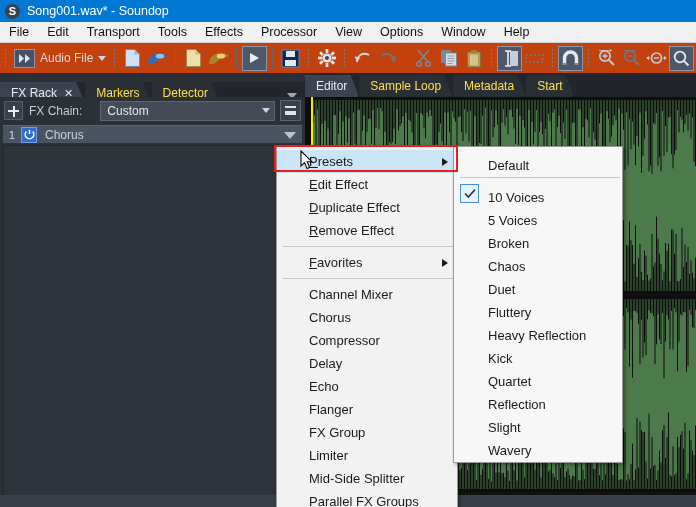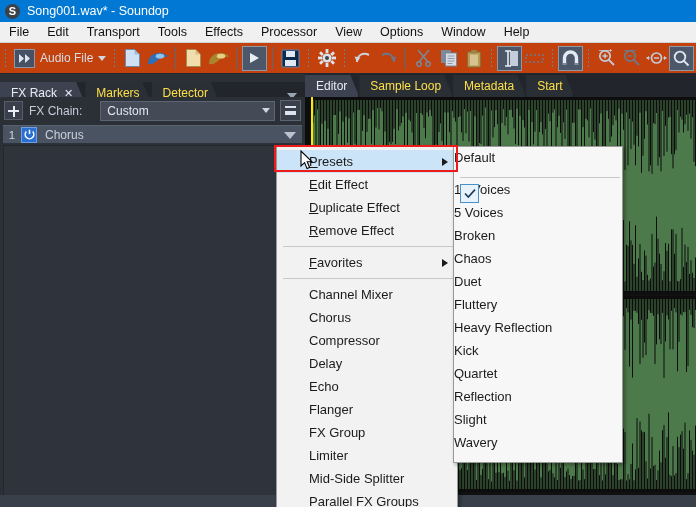--- a/index.html
+++ b/index.html
@@ -211,22 +211,22 @@
   }
 
   
   .submenu {
     position: absolute; left: 453px; top: 146px; width: 170px;
     background: #f7f7f7; border: 1px solid #9a9a9a;
     box-shadow: 2px 2px 4px rgba(0,0,0,0.35); z-index: 35;
     padding: 3px 0 4px 0;
   }
   .submenu .row {
-    position: relative; height: 23px; display: flex; align-items: flex-start;
-    font-size: 13px; color: #1b1b1b; white-space: nowrap;
+    position: relative; height: 23px; display: flex; align-items: flex-end;
+    padding-left: 34px; font-size: 13px; color: #1b1b1b; white-space: nowrap;
   }
   .submenu .sep { height: 1px; background: #c8c8c8; margin: 4px 2px 4px 6px; }
   .chkbox {
     position: absolute; left: 6px; top: 2px; width: 19px; height: 19px;
     background: #e8f2fb; border: 1px solid #4a90c8;
     display: flex; align-items: center; justify-content: center;
   }
   .chkbox svg { width: 12px; height: 11px; }
 
   

